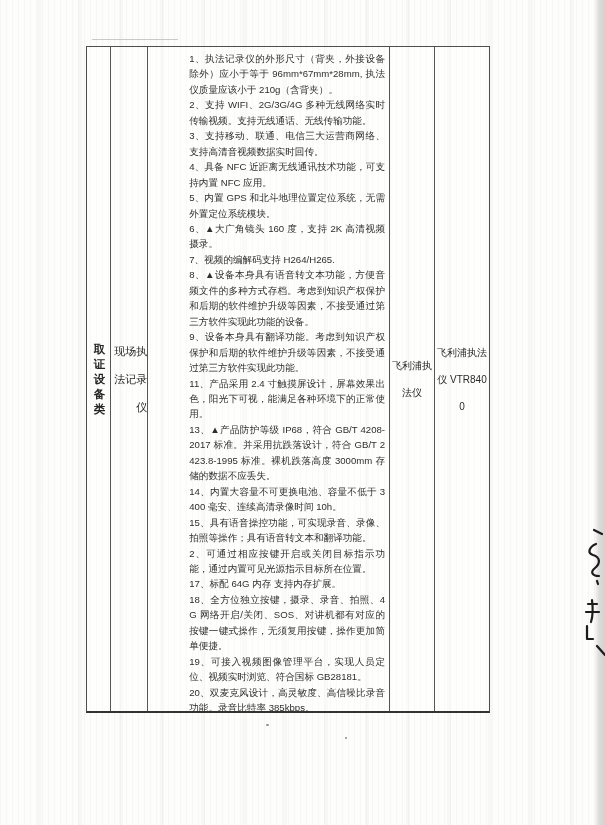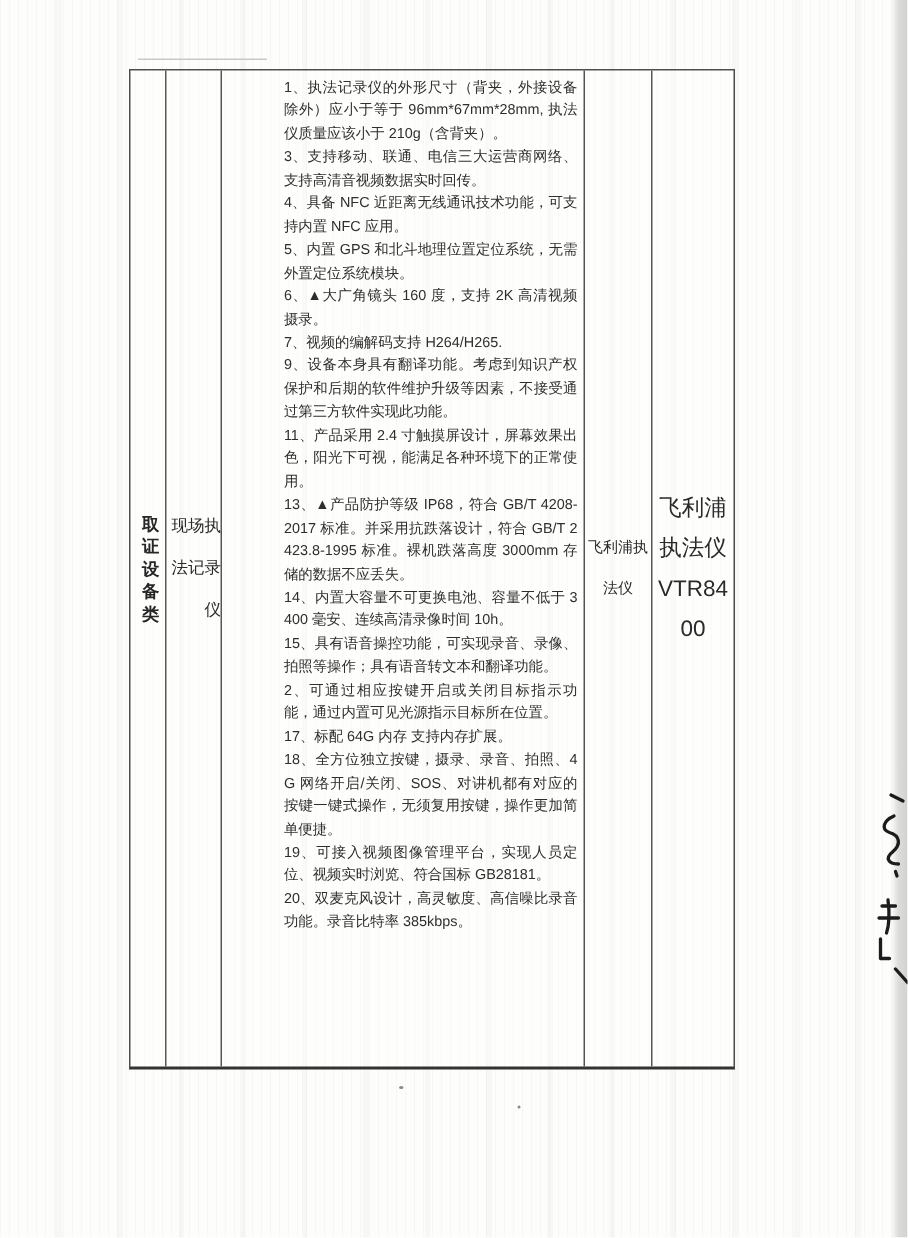--- a/index.html
+++ b/index.html
@@ -53,21 +53,21 @@
   }
   .itemname-text{
     font-size:11px;line-height:28px;text-align:right;
     width:36px;color:#2a2a2a;word-break:break-all;
   }
   .brand-text{
     font-size:10px;line-height:27px;text-align:center;
     width:44px;color:#2a2a2a;word-break:break-all;
   }
   .model-text{
-    font-size:15px;line-height:27px;text-align:center;
+    font-size:10px;line-height:27px;text-align:center;
     width:54px;color:#2a2a2a;word-break:break-all;
   }
 
   .specs-inner{padding:4px 4px 0 7px;}
   .specs-inner p{
     margin:0;font-size:9.6px;line-height:15.45px;
     color:#2e2e2c;text-align:justify;word-break:break-all;
   }
 
   
@@ -88,25 +88,27 @@
     <div class="category-text">取证设备类</div>
   </div>
 
   <div class="col col-itemname">
     <div class="itemname-text">现场执法记录仪</div>
   </div>
 
   <div class="col col-specs">
     <div class="specs-inner">
       <p>1、执法记录仪的外形尺寸（背夹，外接设备除外）应小于等于 96mm*67mm*28mm, 执法仪质量应该小于 210g（含背夹）。</p>
+      <p>2、支持 WIFI、2G/3G/4G 多种无线网络实时传输视频。支持无线通话、无线传输功能。</p>
       <p>3、支持移动、联通、电信三大运营商网络、支持高清音视频数据实时回传。</p>
       <p>4、具备 NFC 近距离无线通讯技术功能，可支持内置 NFC 应用。</p>
       <p>5、内置 GPS 和北斗地理位置定位系统，无需外置定位系统模块。</p>
       <p>6、▲大广角镜头 160 度，支持 2K 高清视频摄录。</p>
       <p>7、视频的编解码支持 H264/H265.</p>
+      <p>8、▲设备本身具有语音转文本功能，方便音频文件的多种方式存档。考虑到知识产权保护和后期的软件维护升级等因素，不接受通过第三方软件实现此功能的设备。</p>
       <p>9、设备本身具有翻译功能。考虑到知识产权保护和后期的软件维护升级等因素，不接受通过第三方软件实现此功能。</p>
       <p>11、产品采用 2.4 寸触摸屏设计，屏幕效果出色，阳光下可视，能满足各种环境下的正常使用。</p>
       <p>13、▲产品防护等级 IP68，符合 GB/T 4208-2017 标准。并采用抗跌落设计，符合 GB/T 2423.8-1995 标准。裸机跌落高度 3000mm 存储的数据不应丢失。</p>
       <p>14、内置大容量不可更换电池、容量不低于 3400 毫安、连续高清录像时间 10h。</p>
       <p>15、具有语音操控功能，可实现录音、录像、拍照等操作；具有语音转文本和翻译功能。</p>
       <p>2、可通过相应按键开启或关闭目标指示功能，通过内置可见光源指示目标所在位置。</p>
       <p>17、标配 64G 内存 支持内存扩展。</p>
       <p>18、全方位独立按键，摄录、录音、拍照、4G 网络开启/关闭、SOS、对讲机都有对应的按键一键式操作，无须复用按键，操作更加简单便捷。</p>
       <p>19、可接入视频图像管理平台，实现人员定位、视频实时浏览、符合国标 GB28181。</p>
       <p>20、双麦克风设计，高灵敏度、高信噪比录音功能。录音比特率 385kbps。</p>

